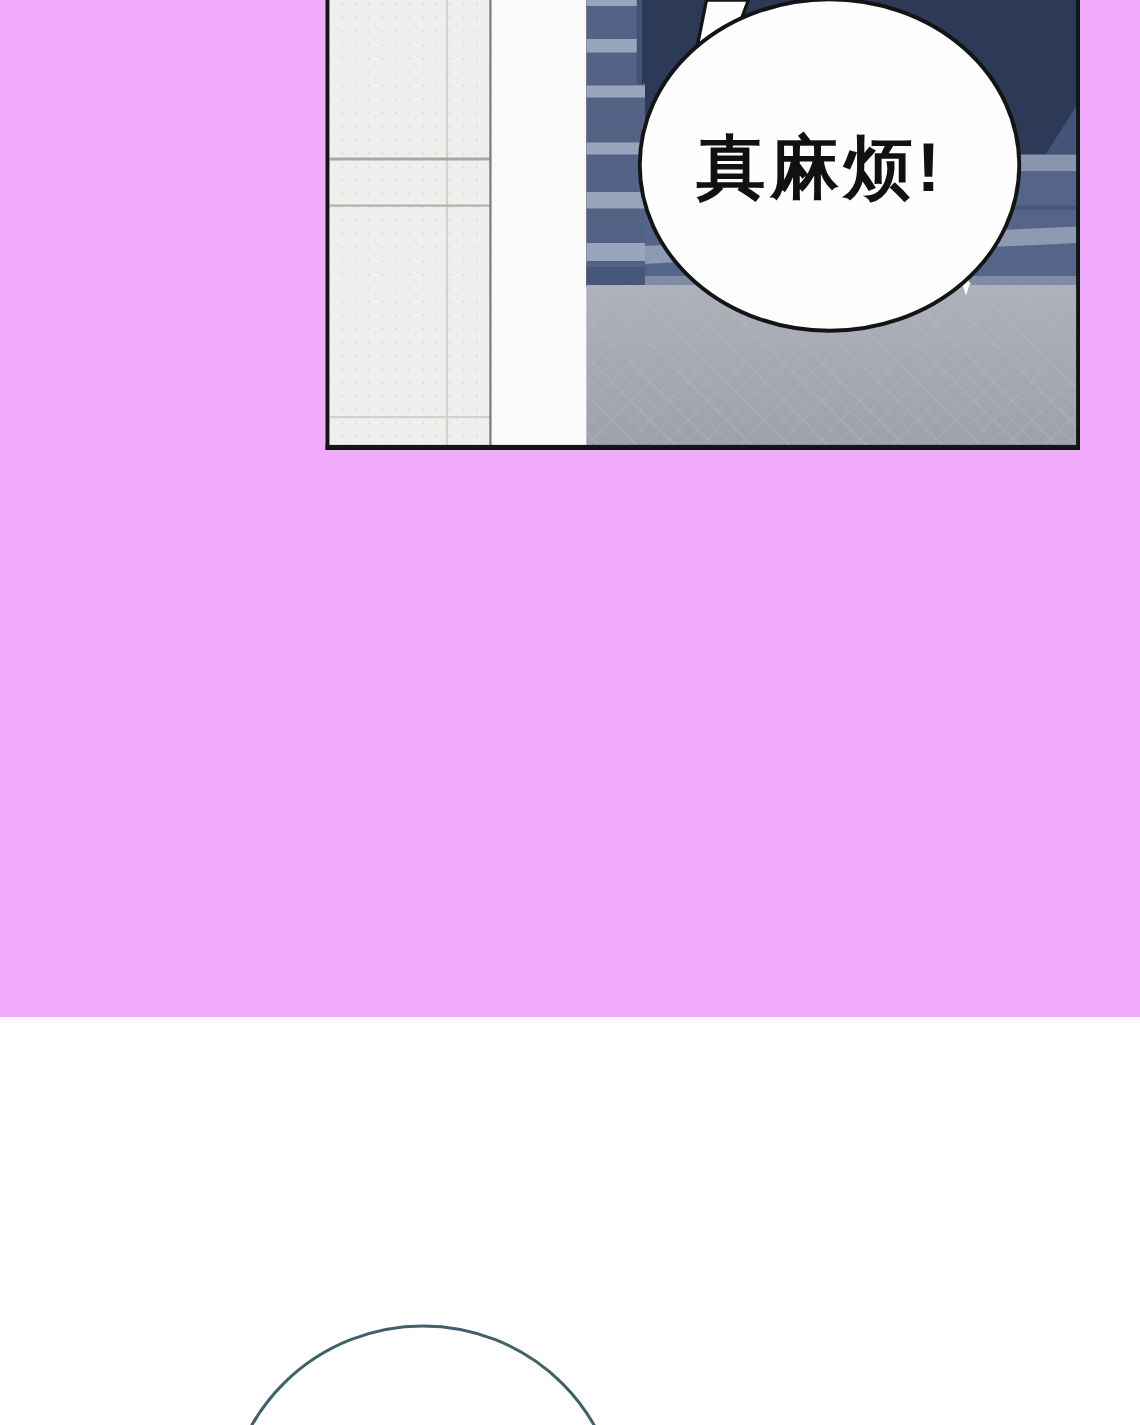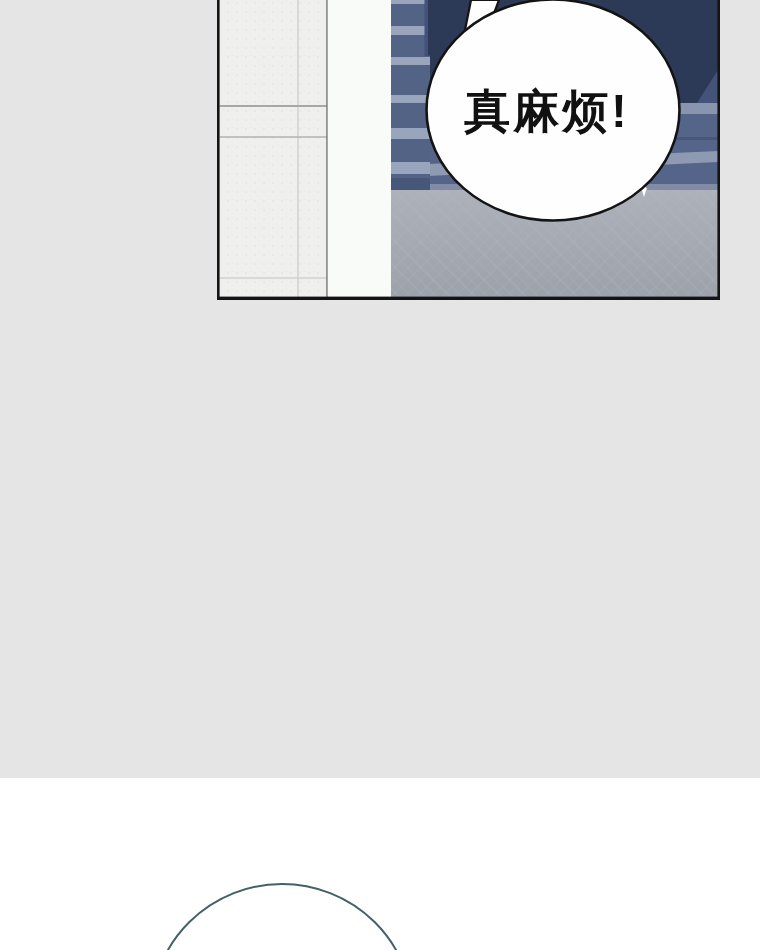--- a/index.html
+++ b/index.html
@@ -4,22 +4,22 @@
 <style>
   html, body { margin: 0; padding: 0; }
   body {
     width: 760px; height: 950px;
     background: #ffffff;
     overflow: hidden;
     font-family: "Liberation Sans", sans-serif;
   }
   .page {
     position: relative;
-    width: 760px; height: 778px;
-    background: #e5e5e5;
+    width: 760px; height: 678px;
+    background: #f0abfc;
   }
   svg.art { position: absolute; left: 0; top: 0; display: block; }
   .speech-text {
     font-family: "Liberation Sans", "DejaVu Sans", sans-serif;
     font-weight: 700;
   }
 </style>
 </head>
 <body>
 

